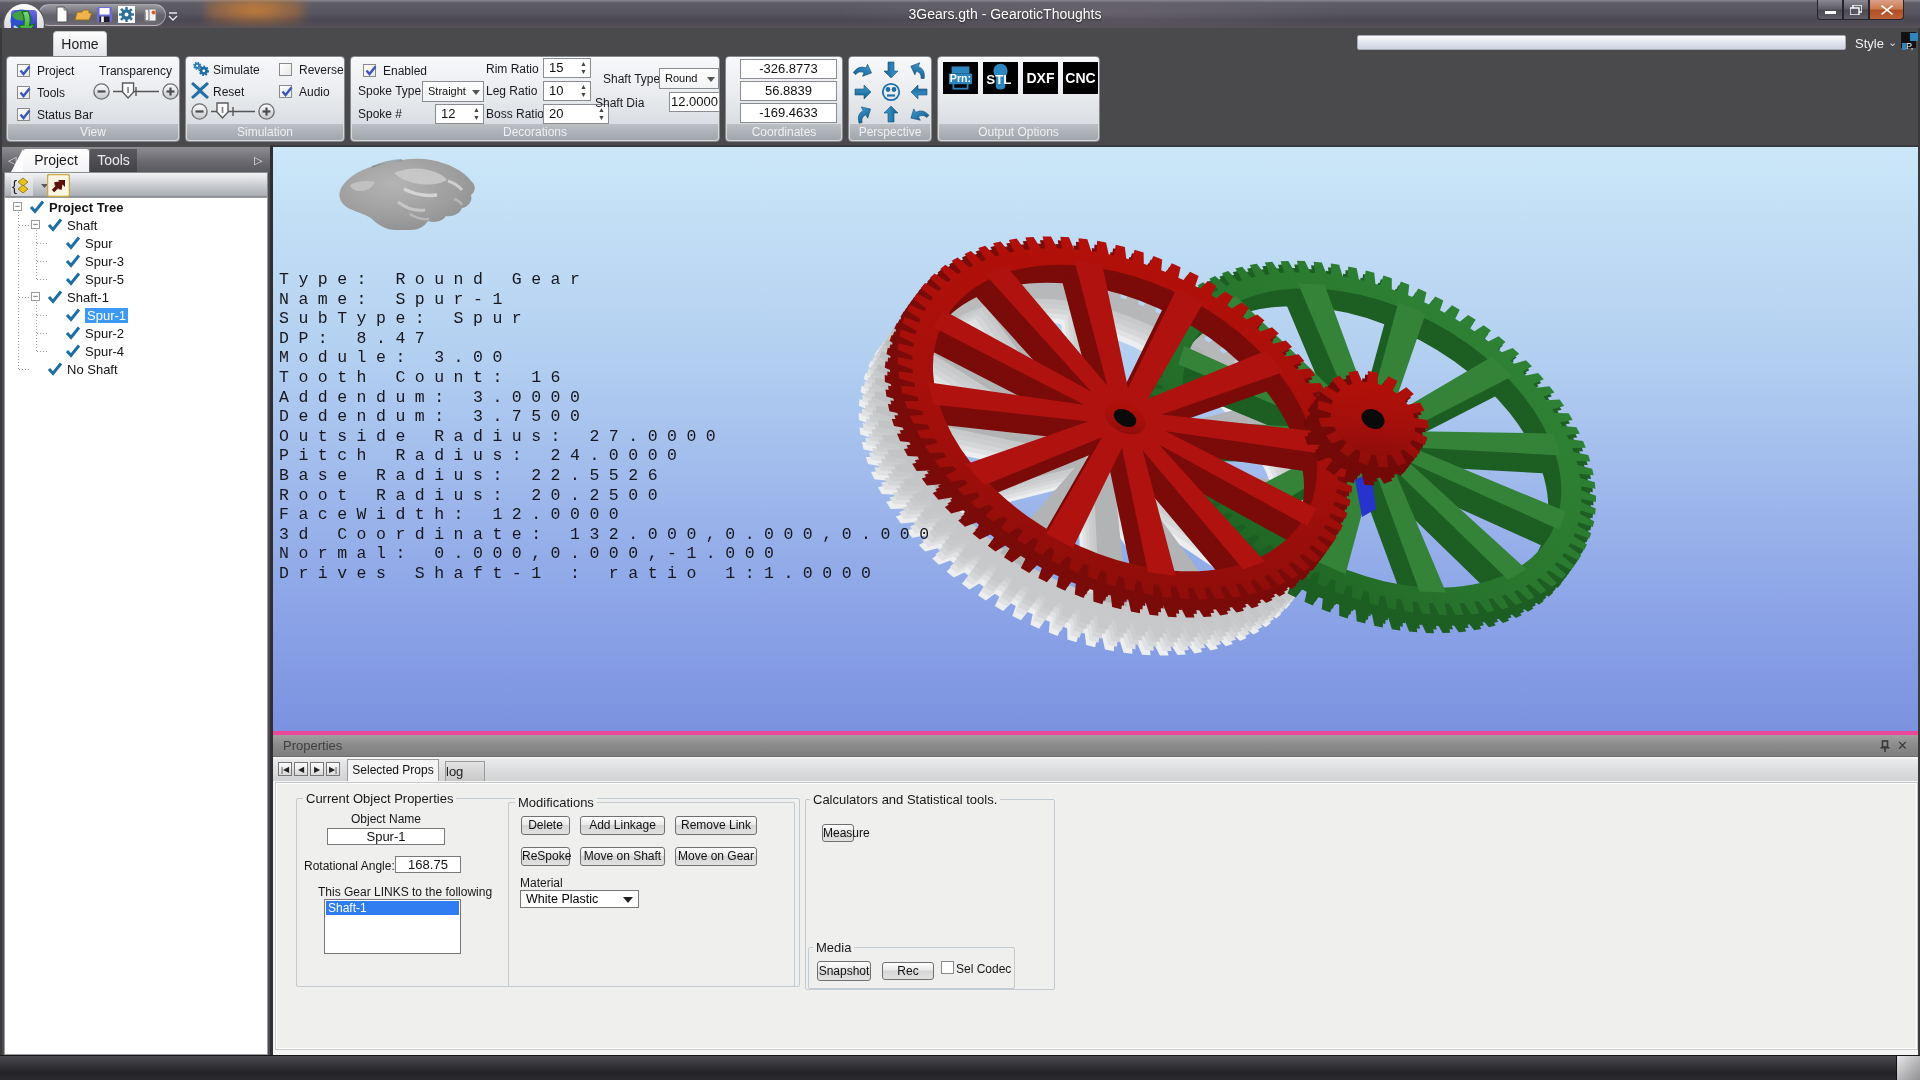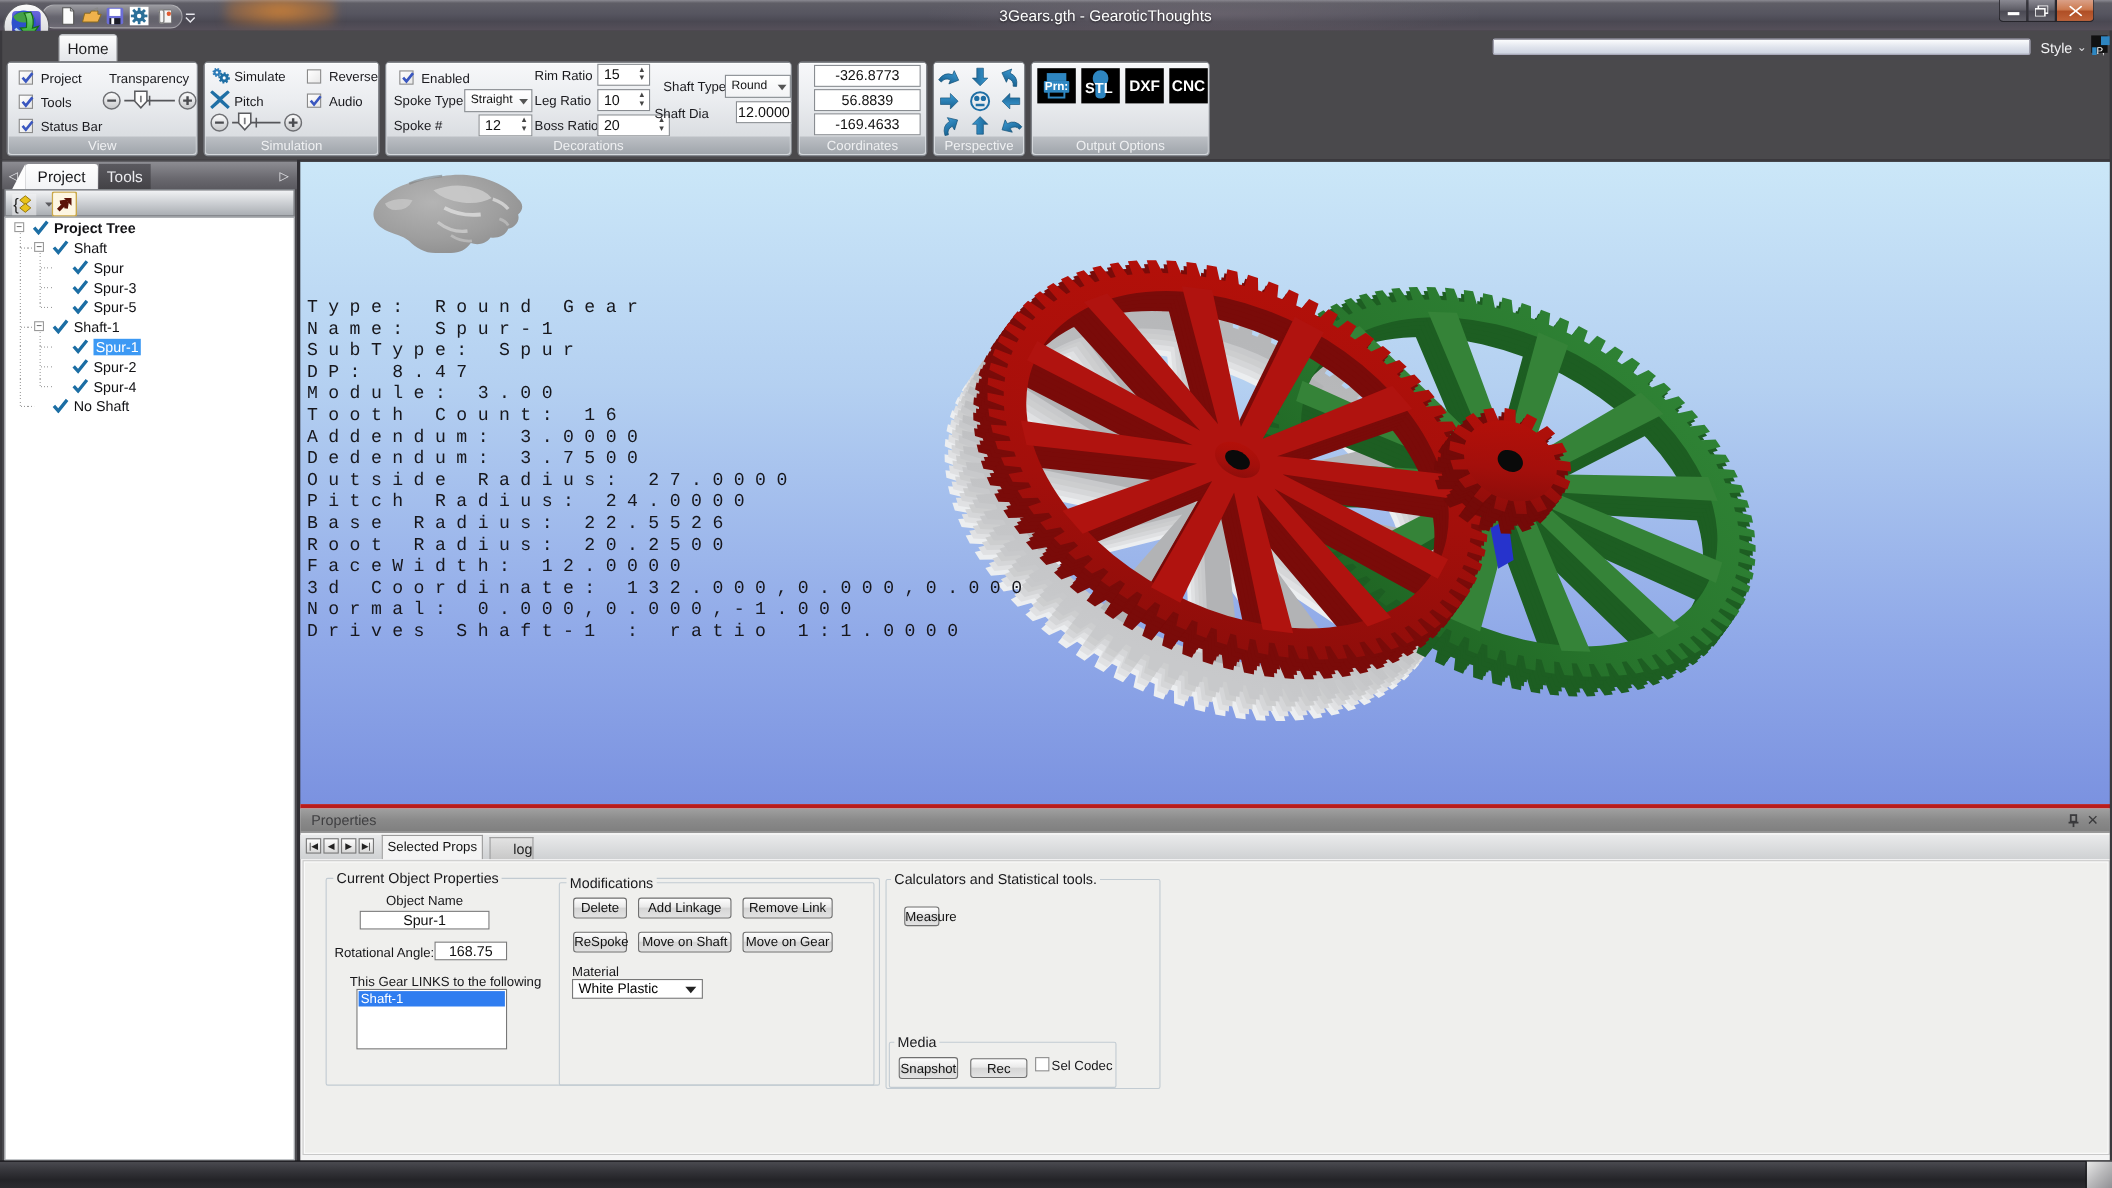--- a/index.html
+++ b/index.html
@@ -50,26 +50,26 @@
 .tchk{position:absolute;top:1px;width:16px;height:14px}
 .tlabel{position:absolute;top:1px;font-size:13px}
 .sel{background:#3c99f4;color:#fff;padding:0 2px}
 .vd{position:absolute;width:1px;background-image:repeating-linear-gradient(180deg,#9a9a9a 0 1px,transparent 1px 3px)}
 .hd{position:absolute;height:1px;background-image:repeating-linear-gradient(90deg,#9a9a9a 0 1px,transparent 1px 3px)}
 
 #viewport{position:absolute;left:273px;top:145px;width:1647px;height:586px;
  background:linear-gradient(180deg,#cbe7f8 0%,#b4d0f1 35%,#8fa8e8 75%,#7b92e0 100%);border-top:2px solid #3a393d}
 #vtext{position:absolute;left:6px;top:123px;font-family:"Liberation Mono",monospace;font-size:16.5px;line-height:19.6px;letter-spacing:9.5px;color:#17171c;font-weight:400}
 
-#props{position:absolute;left:273px;top:731px;width:1647px;height:324px;background:#f4f4f4;border-top:4px solid #b91c1c}
+#props{position:absolute;left:273px;top:731px;width:1647px;height:324px;background:#f4f4f4;border-top:4px solid #ec4899}
 #ptitle{position:absolute;left:0;top:0;width:1645px;height:22px;background:linear-gradient(180deg,#a0a0a0,#8a8a8a 50%,#7f7f7f);color:#3f3f41;font-size:13px;line-height:22px;padding-left:10px;border-bottom:1px solid #6f6f6f}
 #ptabrow{position:absolute;left:0;top:24px;width:1645px;height:22px;background:linear-gradient(180deg,#e9eaeb,#cfd1d3)}
 .navb{position:absolute;top:3px;width:14px;height:14px;border:1px solid #777;background:linear-gradient(180deg,#fdfdfd,#d8d8d8);text-align:center;line-height:13px;font-size:8px;color:#222}
 #seltab{position:absolute;left:74px;top:0;width:92px;height:22px;background:#f4f4f4;border:1px solid #9a9a9a;border-bottom:none;font-weight:normal;font-size:12px;text-align:center;line-height:21px;color:#111;white-space:nowrap}
-#logtab{position:absolute;left:172px;top:2px;width:40px;height:20px;background:linear-gradient(180deg,#e2e2e2,#c8c8c8);border:1px solid #9a9a9a;border-bottom:none;font-size:13px;text-align:right;line-height:19px;color:#222}
+#logtab{position:absolute;left:172px;top:2px;width:40px;height:20px;background:linear-gradient(180deg,#e2e2e2,#c8c8c8);border:1px solid #9a9a9a;border-bottom:none;font-size:13px;text-align:left;line-height:19px;color:#222}
 #pcontent{position:absolute;left:3px;top:48px;width:1641px;height:266px;background:#efefed;border:1px solid #fff;outline:1px solid #c8c8c8}
 .gbox{position:absolute;border:1px solid #c2cbd2;border-radius:2px}
 .glabel{position:absolute;top:-8px;background:#efefed;font-size:13px;color:#17171a;padding:0 3px;white-space:nowrap}
 .btn{position:absolute;background:linear-gradient(180deg,#fefefe,#e9e9e9 45%,#d5d5d5 50%,#e2e2e2);border:1px solid #707070;border-radius:3px;font-size:12px;color:#111;text-align:center;font-family:"Liberation Sans",sans-serif}
 .plabel{position:absolute;font-size:12px;color:#17171a;white-space:nowrap}
 .pfield{position:absolute;background:#fff;border:1px solid #7a7a7a;font-size:13px;color:#111;text-align:center}
 
 #status{position:absolute;left:0;top:1055px;width:1920px;height:25px;background:linear-gradient(180deg,#4a4a50,#323237 40%,#232327 70%,#2b2b2f);border-top:1px solid #151518}
 #grip{position:absolute;right:0;top:0;width:24px;height:25px;background:linear-gradient(135deg,#e8e8e8,#b9b9bb 50%,#8f8f93);border-left:1px solid #0f0f12}
 </style></head><body>
@@ -204,21 +204,21 @@
           <svg class="abs" style="left:6px;top:4px" width="18" height="16" viewBox="0 0 18 16">
             <circle cx="5.2" cy="4.8" r="3.1" fill="#2e7cb8" stroke="#2e7cb8" stroke-width="2" stroke-dasharray="1.3 1.15"></circle>
             <circle cx="5.2" cy="4.8" r="1.1" fill="#fff"></circle>
             <circle cx="11.8" cy="9.8" r="4" fill="#1f6fa5" stroke="#1f6fa5" stroke-width="2.4" stroke-dasharray="1.6 1.4"></circle>
             <circle cx="11.8" cy="9.8" r="1.4" fill="#fff"></circle>
           </svg>
           <span class="rtext" style="left:27px;top:6px">Simulate</span>
           <svg class="abs" style="left:5px;top:25px" width="18" height="17" viewBox="0 0 18 17">
             <path d="M2,0 L9,6 L16,0 L18,2 L11,8.5 L18,15 L16,17 L9,11 L2,17 L0,15 L7,8.5 L0,2 Z" fill="#1f6fa5"></path>
           </svg>
-          <span class="rtext" style="left:27px;top:28px">Pitch</span>
+          <span class="rtext" style="left:27px;top:28px">Reset</span>
           <span class="cb" style="left:93px;top:6px"></span>
           <span class="rtext" style="left:113px;top:6px">Reverse</span>
           <span class="cb" style="left:93px;top:28px">
             <svg width="14" height="14" viewBox="0 0 14 14">
               <path d="M2.5 6.5 L5.5 10 L11.5 2.5" stroke="#3a57c0" stroke-width="2.4" fill="none"></path>
             </svg>
           </span>
           <span class="rtext" style="left:113px;top:28px">Audio</span>
           <svg class="abs" style="left:5px;top:44px" width="84" height="21" viewBox="0 0 84 21">
 <line x1="20" y1="10.5" x2="64" y2="10.5" stroke="#55565a" stroke-width="1.6"></line>

